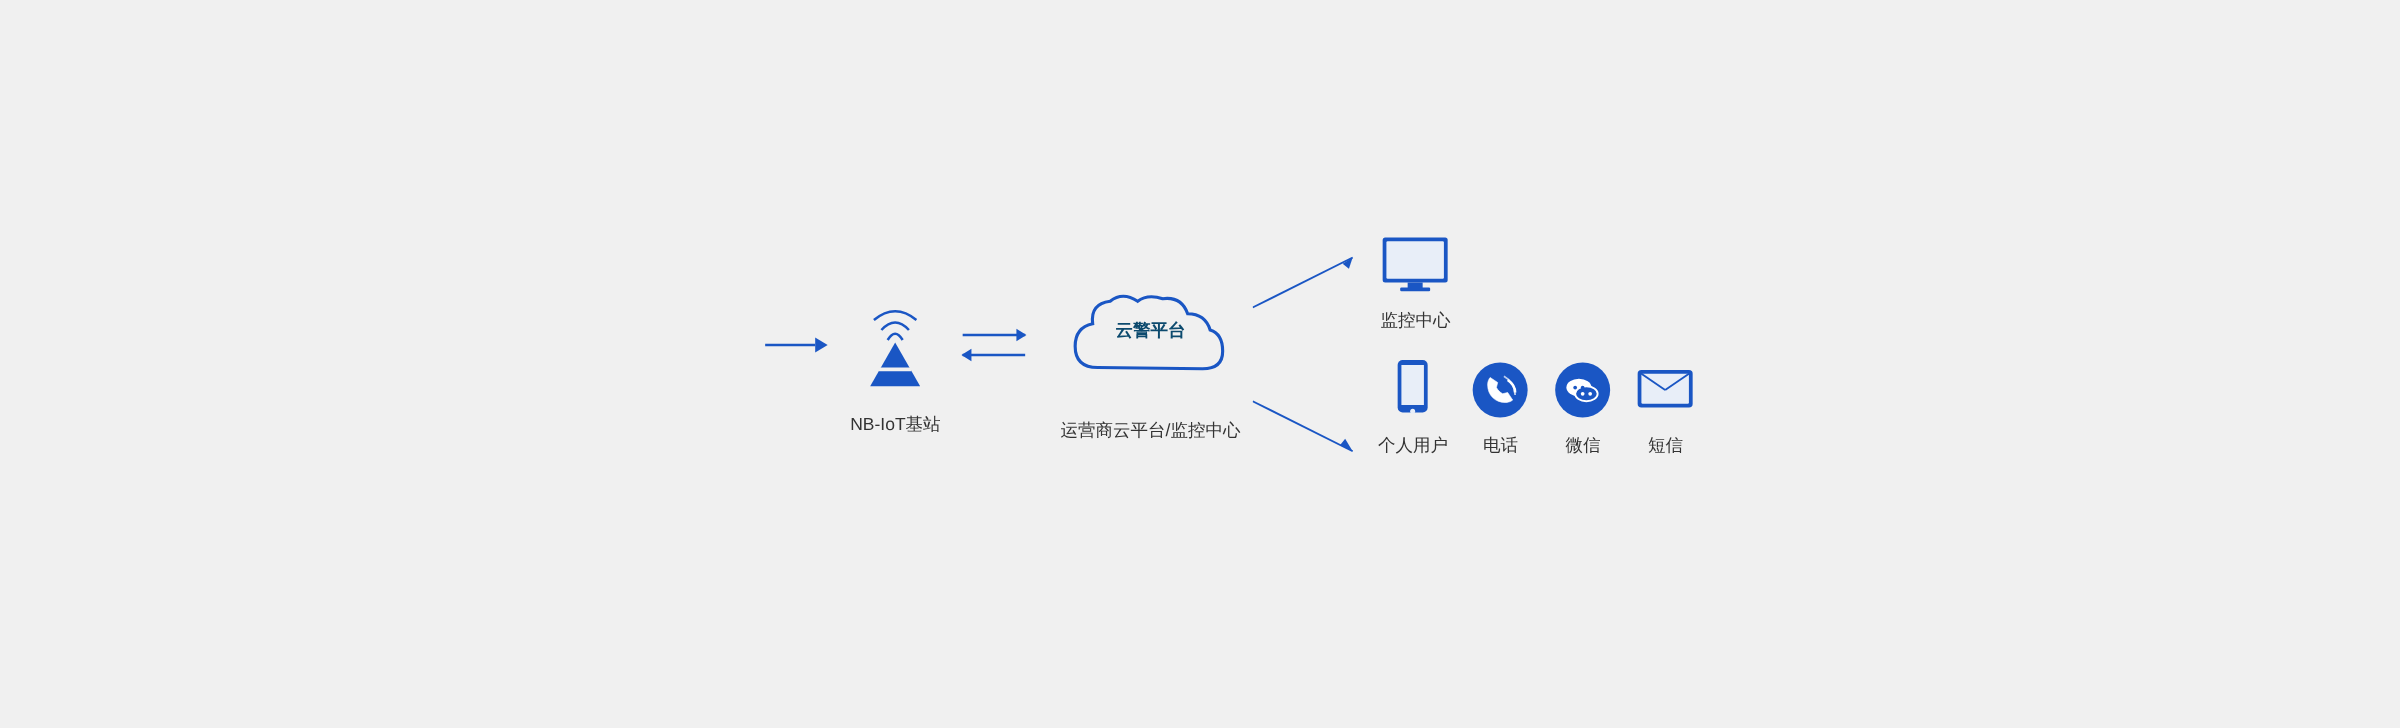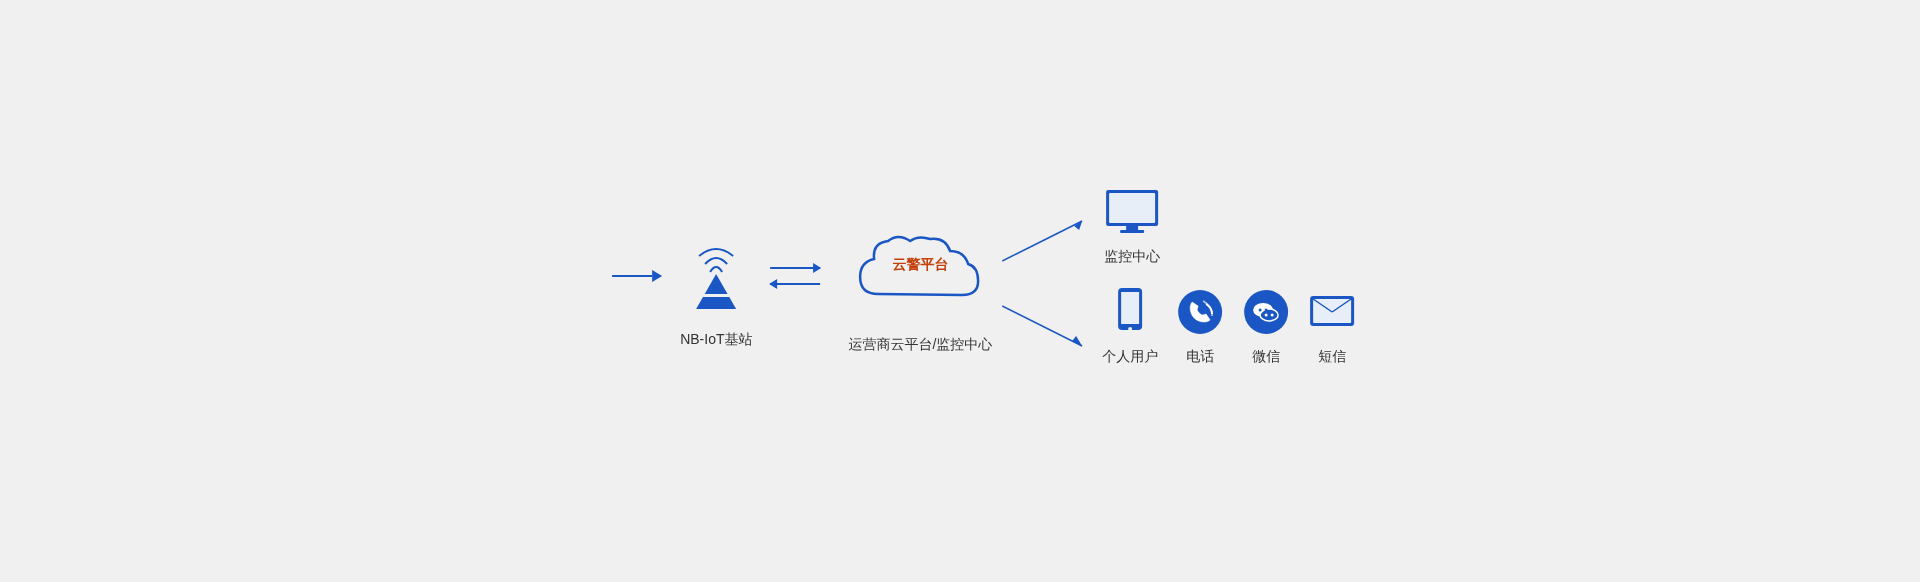--- a/index.html
+++ b/index.html
@@ -158,47 +158,47 @@
   <div class="arrow-double" style="width:60px; margin: 0 18px; margin-bottom:30px;">
     <div class="line-top"></div>
     <div class="line-bottom"></div>
   </div>
 
   <div class="node">
     <div class="cloud-icon" style="position:relative; width:140px; height:95px;">
       <svg width="140" height="90" viewBox="0 0 140 90">
         <path d="M28,65 Q10,65 10,48 Q10,33 24,30 Q22,14 38,12 Q48,4 60,12 Q68,6 80,10 Q95,8 100,22 Q114,22 118,35 Q128,38 128,52 Q128,66 112,66 Z" fill="none" stroke="#1a56c4" stroke-width="2.5"></path>
       </svg>
-      <span style="position:absolute; top:38%; left:50%; transform:translate(-50%,-50%); font-size:14px; color:#c2410c; font-weight:600; white-space:nowrap;">云警平台</span>
+      <span style="position:absolute; top:38%; left:50%; transform:translate(-50%,-50%); font-size:14px; color:#0c4a6e; font-weight:600; white-space:nowrap;">云警平台</span>
     </div>
     <span class="node-label">运营商云平台/监控中心</span>
   </div>
 
   <div style="display:flex; flex-direction:column; margin-left:10px; gap:0; position:relative; margin-bottom:30px;">
 
-    <div style="display:flex; align-items:flex-end; gap:10px; margin-bottom:20px;">
+    <div style="display:flex; align-items:center; gap:10px; margin-bottom:20px;">
 
       <svg width="90" height="50" viewBox="0 0 90 50">
         <line x1="0" y1="45" x2="80" y2="5" stroke="#1a56c4" stroke-width="1.5"></line>
         <polygon points="80,5 72,10 77,14" fill="#1a56c4"></polygon>
       </svg>
       <div class="node">
         <svg width="60" height="50" viewBox="0 0 60 50">
 
           <rect x="4" y="4" width="52" height="36" rx="2" fill="#1a56c4"></rect>
           <rect x="7" y="7" width="46" height="30" rx="1" fill="#e8eef8"></rect>
 
           <rect x="24" y="40" width="12" height="5" fill="#1a56c4"></rect>
           <rect x="18" y="44" width="24" height="3" rx="1" fill="#1a56c4"></rect>
         </svg>
         <span class="node-label">监控中心</span>
       </div>
     </div>
 
-    <div style="display:flex; align-items:center; gap:10px;">
+    <div style="display:flex; align-items:flex-end; gap:10px;">
       <svg width="90" height="50" viewBox="0 0 90 50">
         <line x1="0" y1="5" x2="80" y2="45" stroke="#1a56c4" stroke-width="1.5"></line>
         <polygon points="80,45 70,40 74,35" fill="#1a56c4"></polygon>
       </svg>
       <div style="display:flex; align-items:flex-end; gap:18px;">
 
         <div class="node">
           <svg width="30" height="50" viewBox="0 0 30 50">
             <rect x="3" y="2" width="24" height="42" rx="4" fill="#1a56c4"></rect>
             <rect x="6" y="6" width="18" height="32" fill="#e8eef8"></rect>

